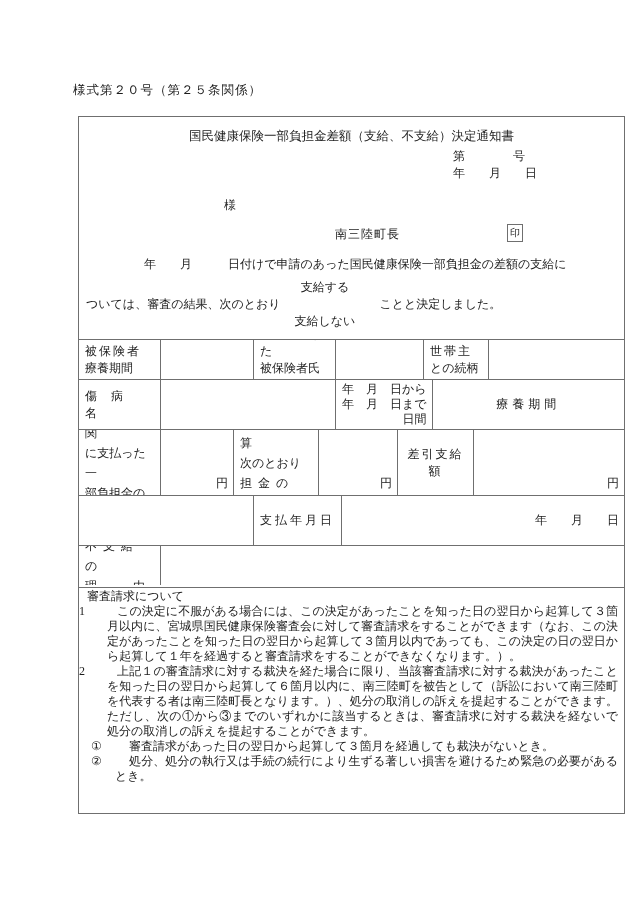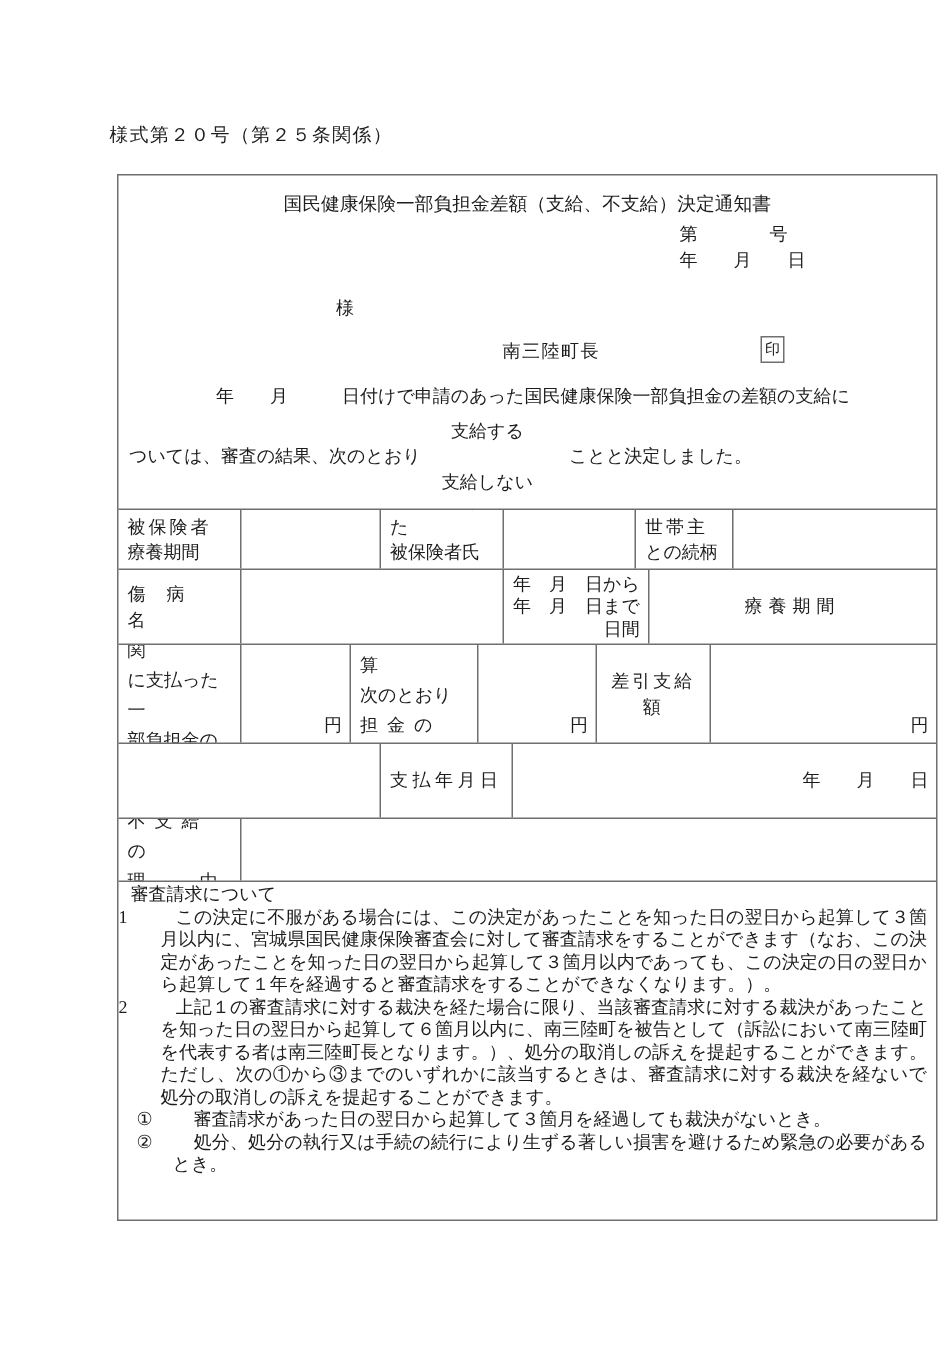--- a/index.html
+++ b/index.html
@@ -55,21 +55,21 @@
 
   .form-table{
     position:absolute;top:222px;left:0;right:0;
     border-top:1px solid var(--line);
   }
   .trow{display:flex;border-bottom:1px solid var(--line);box-sizing:border-box;}
   .r1{height:40px;}
   .r2{height:50px;}
   .r3{height:66px;}
   .r4{height:50px;}
-  .r5{height:42px;}
+  .r5{height:42px;flex-direction:column;}
   .tcell{
     box-sizing:border-box;
     border-right:1px solid var(--line);
     display:flex;flex-direction:column;justify-content:center;
     padding:1px 6px;
     overflow:hidden;
   }
   .tcell:last-child{border-right:none;flex:1;}
   .w82{width:82px;}  .w93{width:93px;}  .w88{width:88px;}
   .w65{width:65px;}  .w175{width:175px;}

